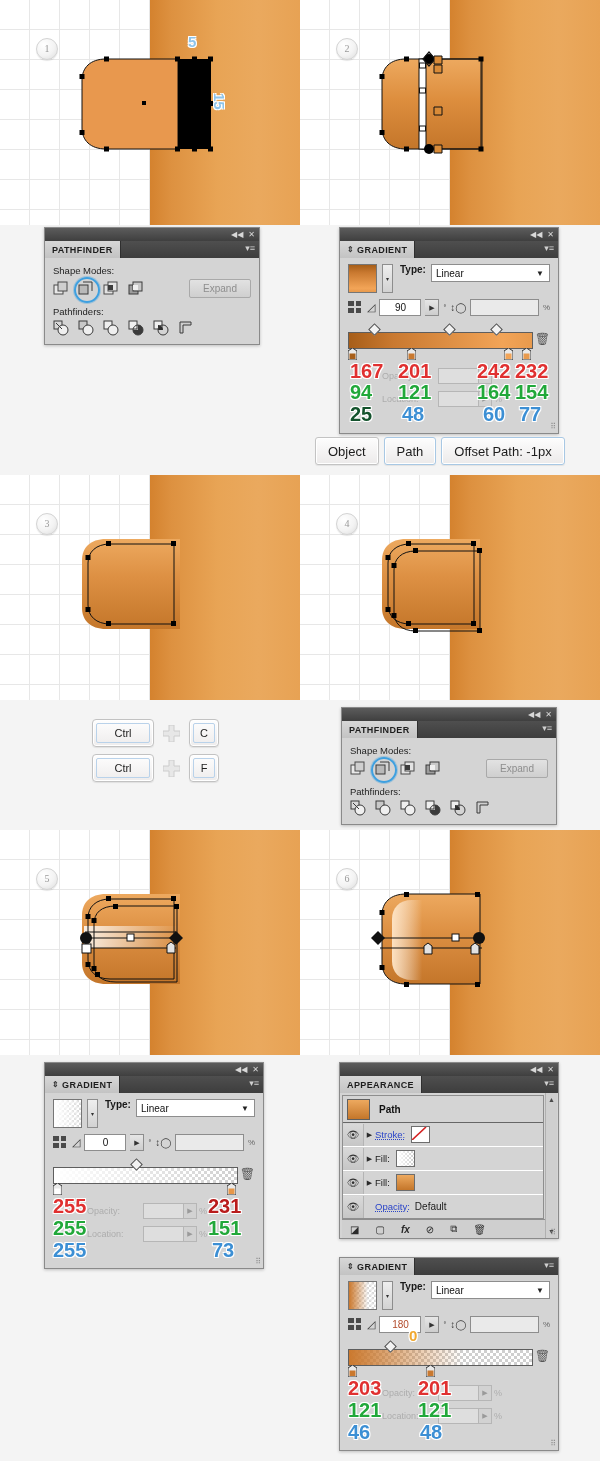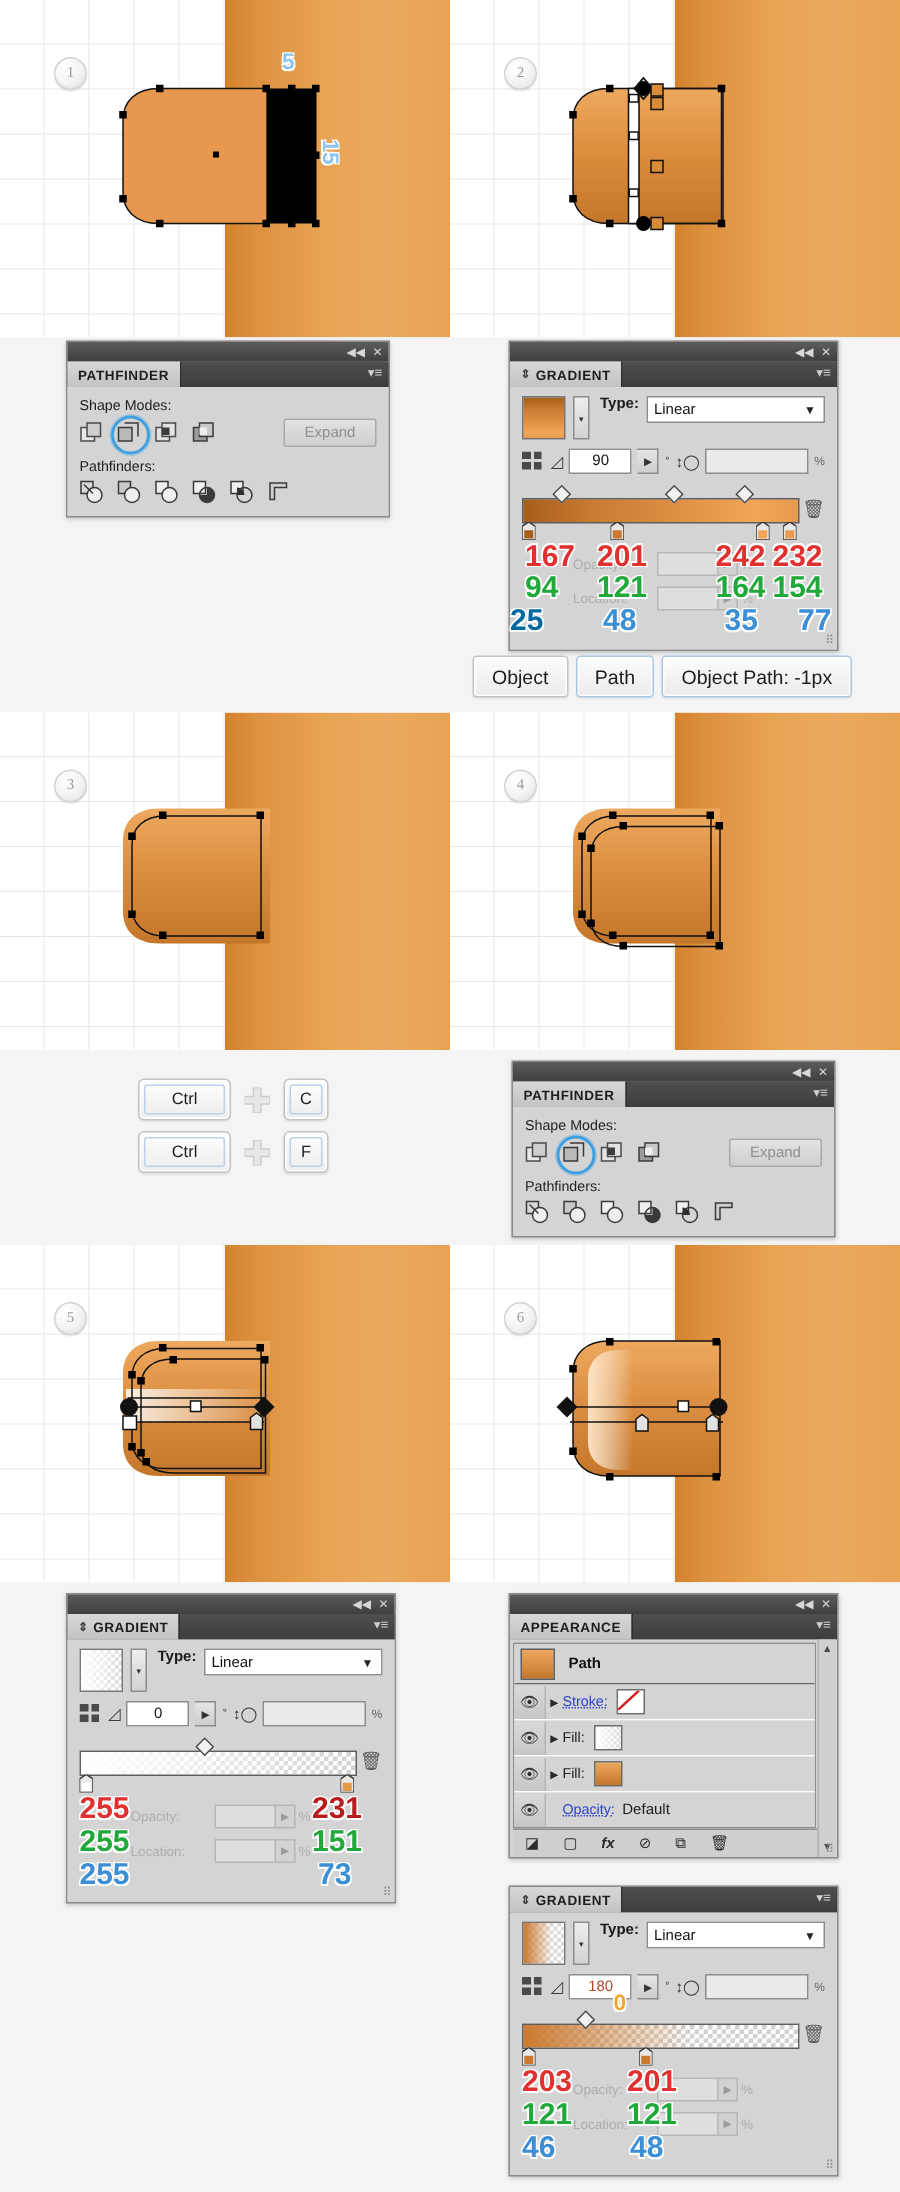--- a/index.html
+++ b/index.html
@@ -463,42 +463,42 @@
       <div class="ghost-spin" style="left:138px;top:110px;">▶</div>
       <span class="ghost-lbl" style="left:154px;top:113px;">%</span>
 
       <span class="ghost-lbl" style="left:42px;top:136px;">Location:</span>
       <div class="ghost-field" style="left:98px;top:133px;width:40px;"></div>
       <div class="ghost-spin" style="left:138px;top:133px;">▶</div>
       <span class="ghost-lbl" style="left:154px;top:136px;">%</span>
 
       <div class="rgbcol" style="color:#e03030;left:10px;top:104px;">167</div>
       <div class="rgbcol" style="color:#21a83a;left:10px;top:125px;">94</div>
-      <div class="rgbcol" style="color:#0369a1;left:0;top:147px;">25</div>
+      <div class="rgbcol" style="color:#14532d;left:10px;top:147px;">25</div>
 
       <div class="rgbcol" style="color:#e03030;left:58px;top:104px;">201</div>
       <div class="rgbcol" style="color:#21a83a;left:58px;top:125px;">121</div>
       <div class="rgbcol" style="color:#3c8fd4;left:62px;top:147px;">48</div>
 
       <div class="rgbcol" style="color:#e03030;left:137px;top:104px;">242</div>
       <div class="rgbcol" style="color:#21a83a;left:137px;top:125px;">164</div>
-      <div class="rgbcol" style="color:#3c8fd4;left:143px;top:147px;">35</div>
+      <div class="rgbcol" style="color:#3c8fd4;left:143px;top:147px;">60</div>
 
       <div class="rgbcol" style="color:#e03030;left:175px;top:104px;">232</div>
       <div class="rgbcol" style="color:#21a83a;left:175px;top:125px;">154</div>
-      <div class="rgbcol" style="color:#3c8fd4;left:192px;top:147px;text-align:center;">77</div>
+      <div class="rgbcol" style="color:#3c8fd4;left:179px;top:147px;text-align:center;">77</div>
 
       <span class="resize-grip">⠿</span>
     </div>
   </div>
 
   <div class="menupath" style="left:315px;top:437px;">
     <div class="mp-btn">Object</div>
     <div class="mp-btn blue">Path</div>
-    <div class="mp-btn blue">Object Path: -1px</div>
+    <div class="mp-btn blue">Offset Path: -1px</div>
   </div>
 
   <div class="canvas-row" style="position:absolute;top:475px;left:0;">
     <div class="canvas">
       <div class="grid"></div>
       <div class="orange-band"></div>
       <div class="step-badge">3</div>
       <svg width="300" height="225" style="position:absolute;left:0;top:0;">
         <defs>
           <linearGradient id="g3" x1="0" y1="0" x2="0" y2="1">

